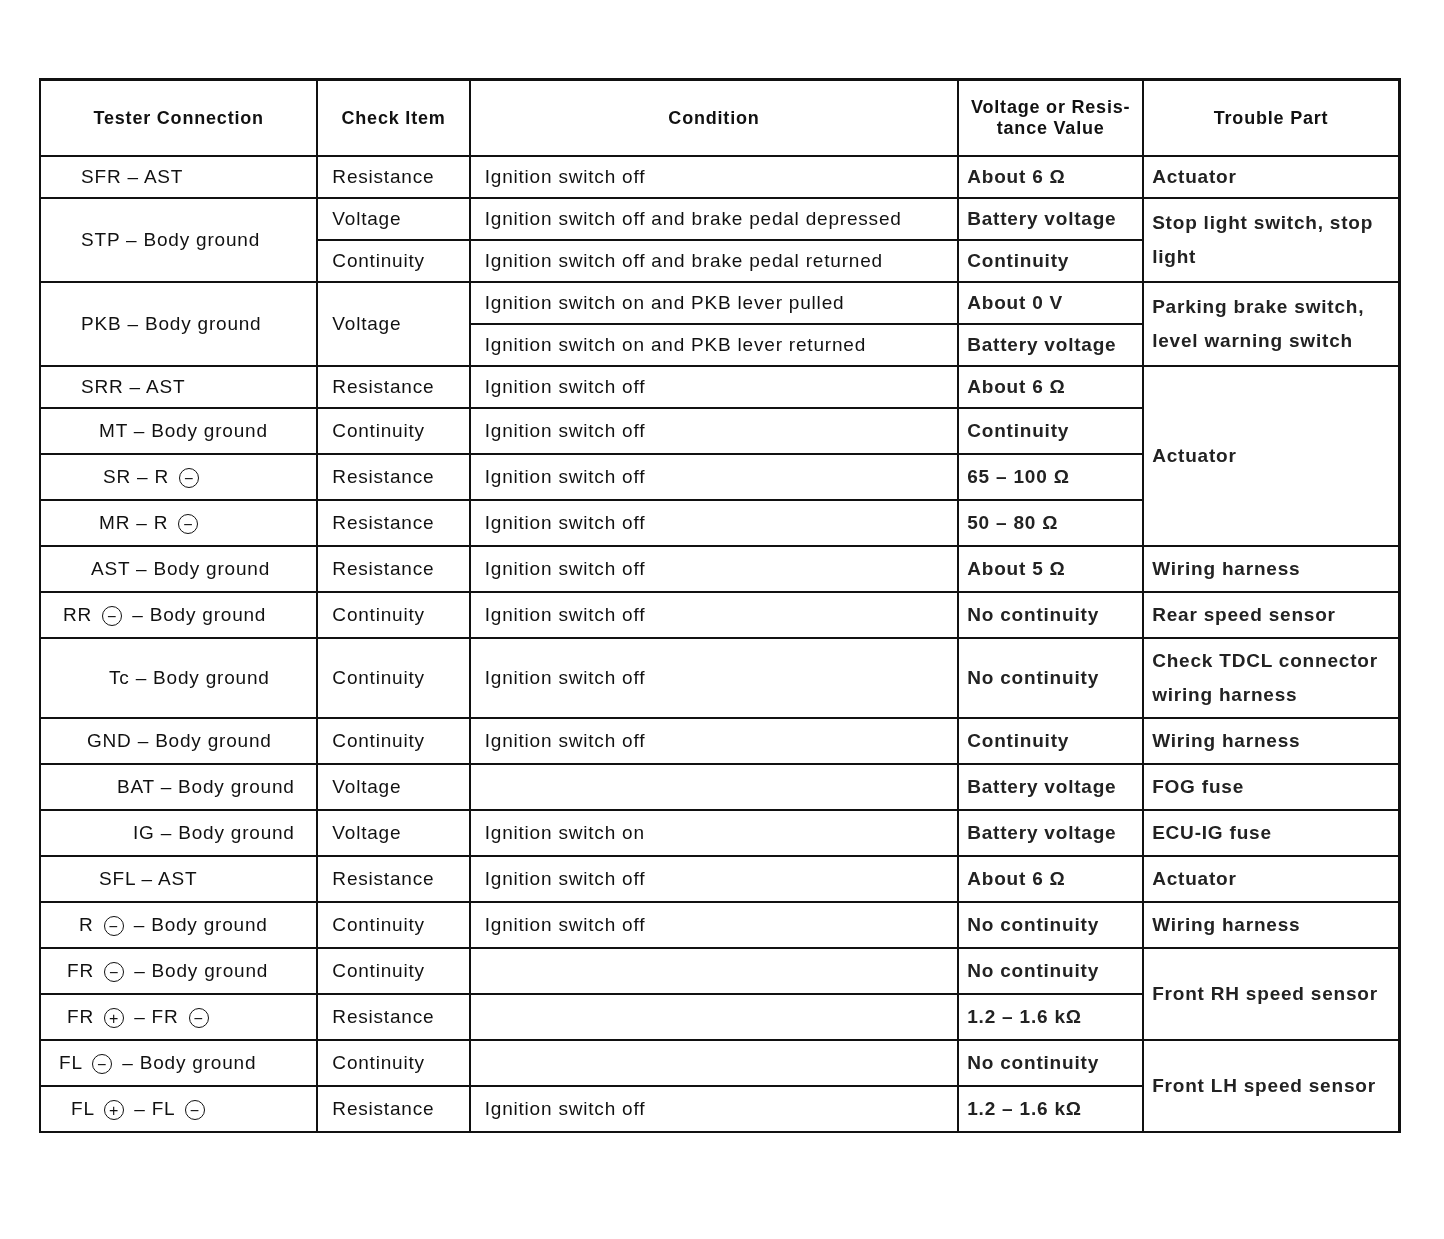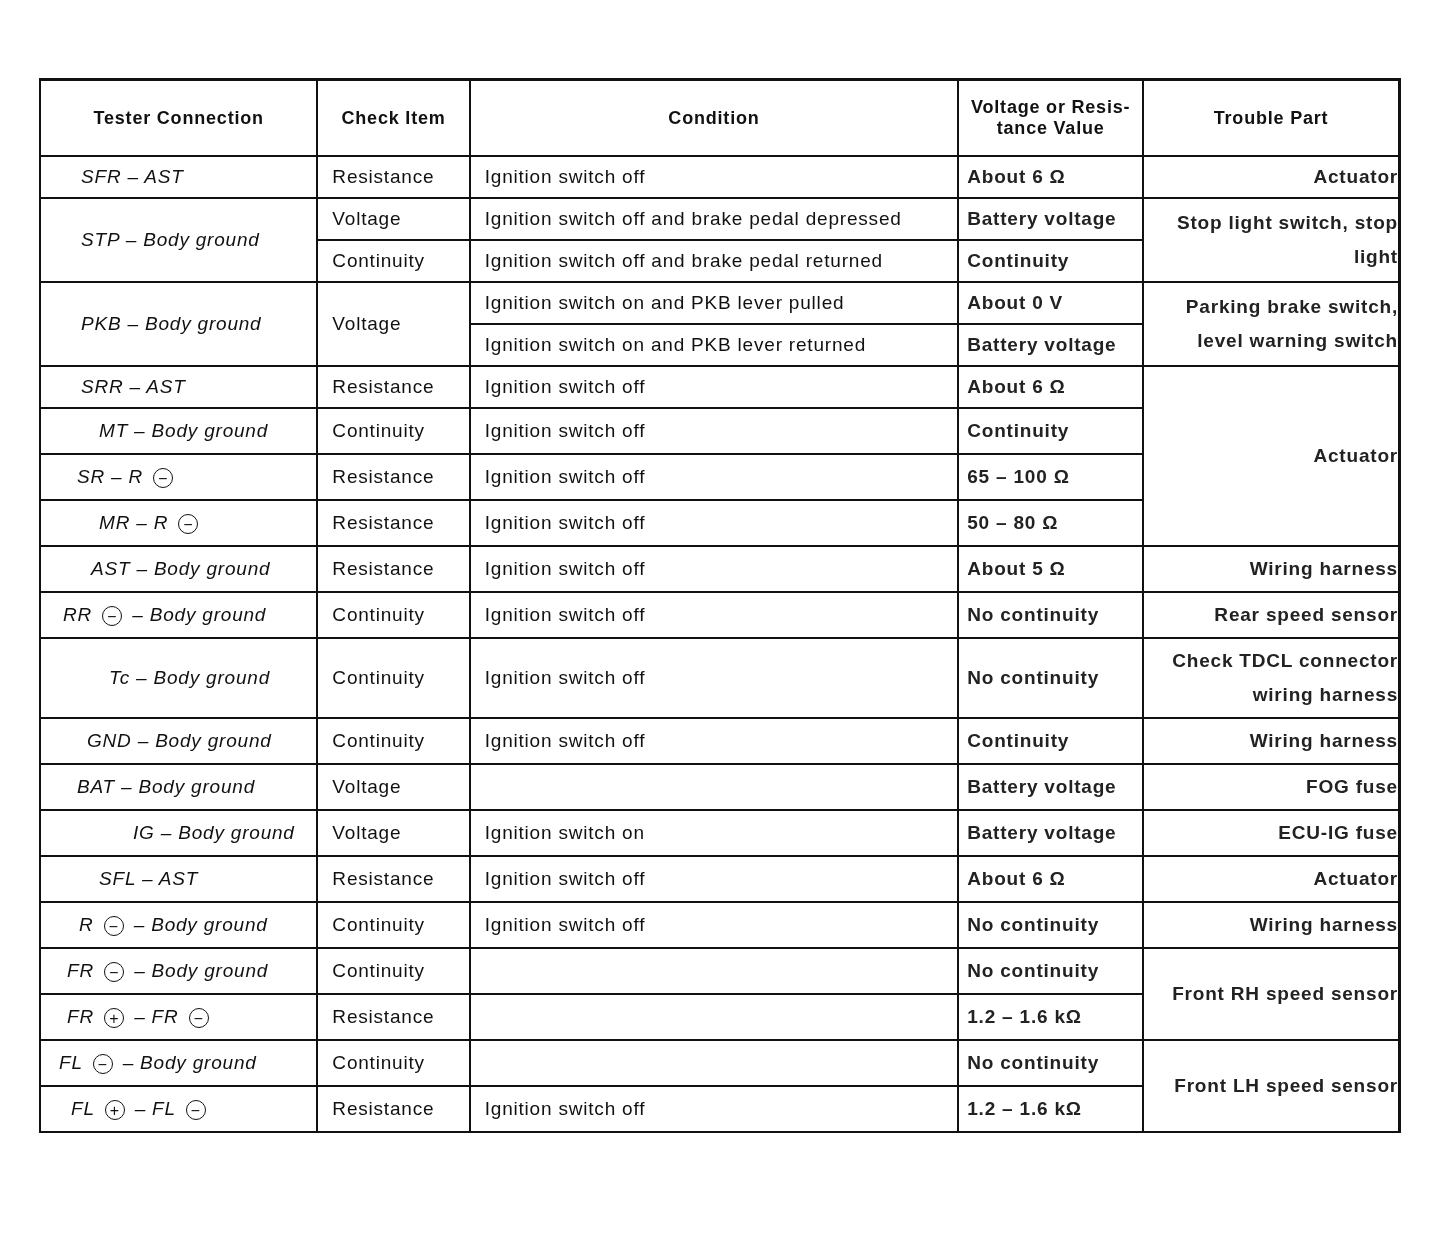--- a/index.html
+++ b/index.html
@@ -7,23 +7,23 @@
     .wrap { position: absolute; left: 39px; top: 78px; width: 1202px; }
     table { border-collapse: collapse; width: 1362px; table-layout: fixed; }
     td, th { border: 2px solid #111; font-size: 19px; letter-spacing: 0.8px; padding: 0 0 0 14px; vertical-align: middle; text-align: left; }
     th { font-weight: bold; text-align: center; padding: 0 6px; font-size: 18px; }
     thead th { height: 74px; }
     .c1 { width: 264px; }
     .c2 { width: 145px; }
     .c3 { width: 465px; }
     .c4 { width: 176px; }
     .c5 { width: 244px; }
-    td.tc { padding-left: 40px; font-style: italic; }
+    td.tc { padding-left: 40px; }
     td.val { font-weight: bold; color: #222; padding-left: 8px; }
-    td.part { font-weight: bold; color: #222; padding-left: 8px; line-height: 34px; text-align: right; }
+    td.part { font-weight: bold; color: #222; padding-left: 8px; line-height: 34px; }
     .term { display: inline-block; width: 20px; height: 20px; border: 1.6px solid #111; border-radius: 50%; text-align: center; line-height: 19px; font-size: 16px; vertical-align: middle; margin: 0 4px; box-sizing: border-box; }
     tr.h42 td { height: 40px; }
     tr.h46 td { height: 44px; }
     tr.h80 td { height: 78px; }
     table { border-right: 3px solid #111; border-top: 3px solid #111; }
   </style>
 </head>
 <body>
 
 <div class="wrap">
@@ -90,21 +90,21 @@
     </tr>
 
     <tr class="h46">
       <td class="tc" style="padding-left:58px">MT – Body ground</td>
       <td>Continuity</td>
       <td>Ignition switch off</td>
       <td class="val">Continuity</td>
     </tr>
 
     <tr class="h46">
-      <td class="tc" style="padding-left:36px">
+      <td class="tc" style="padding-left:62px">
         <span>SR – R</span>
         <span class="term">−</span>
       </td>
       <td>Resistance</td>
       <td>Ignition switch off</td>
       <td class="val">65 – 100 Ω</td>
     </tr>
 
     <tr class="h46">
       <td class="tc" style="padding-left:58px">
@@ -146,21 +146,21 @@
 
     <tr class="h46">
       <td class="tc" style="padding-left:46px">GND – Body ground</td>
       <td>Continuity</td>
       <td>Ignition switch off</td>
       <td class="val">Continuity</td>
       <td class="part">Wiring harness</td>
     </tr>
 
     <tr class="h46">
-      <td class="tc" style="padding-left:36px">BAT – Body ground</td>
+      <td class="tc" style="padding-left:76px">BAT – Body ground</td>
       <td>Voltage</td>
       <td></td>
       <td class="val">Battery voltage</td>
       <td class="part">FOG fuse</td>
     </tr>
 
     <tr class="h46">
       <td class="tc" style="padding-left:92px">IG – Body ground</td>
       <td>Voltage</td>
       <td>Ignition switch on</td>

